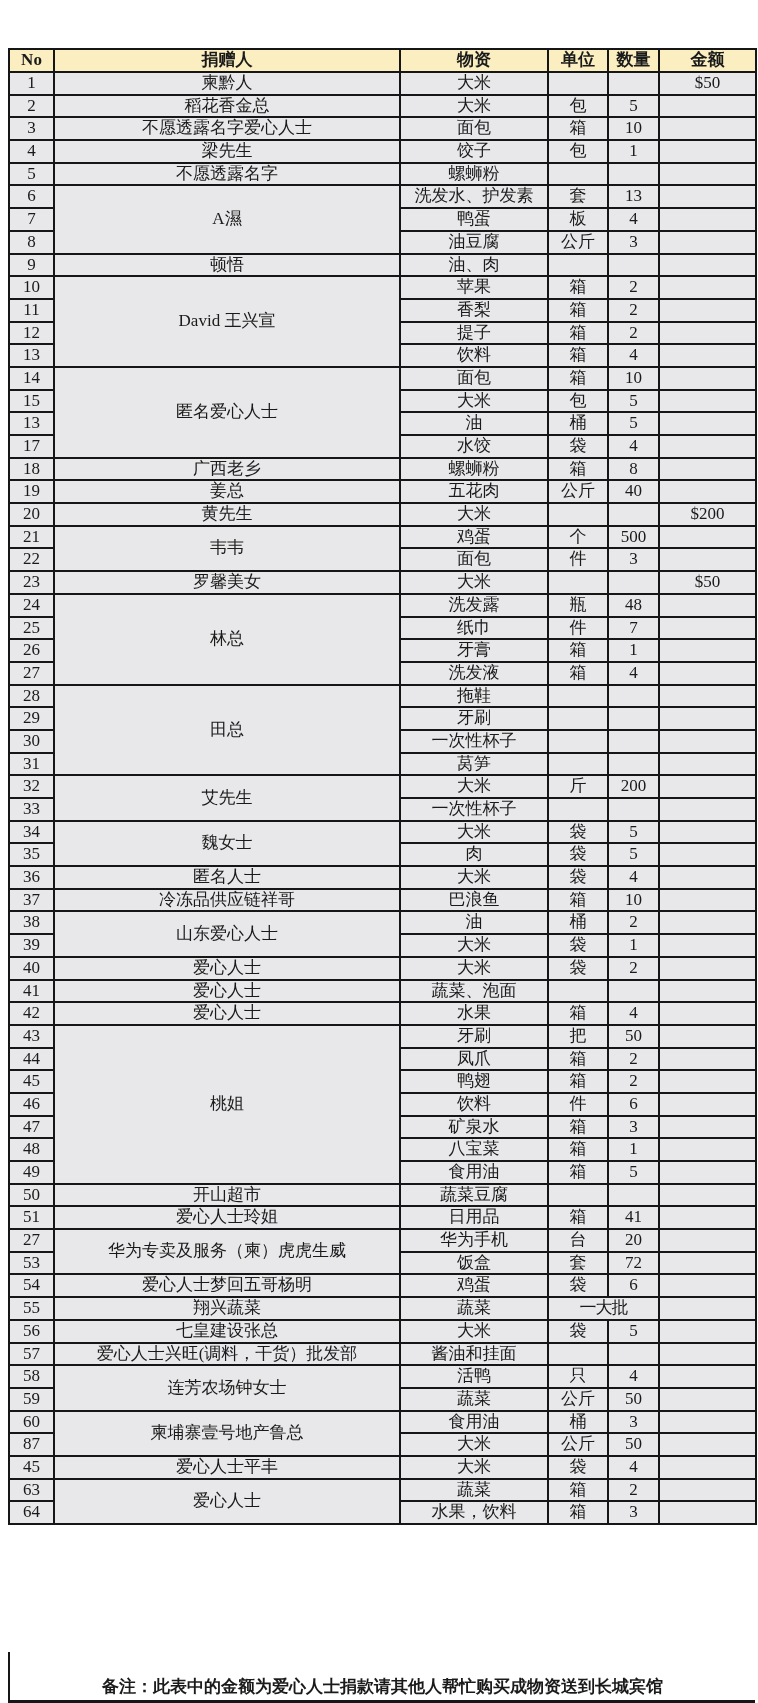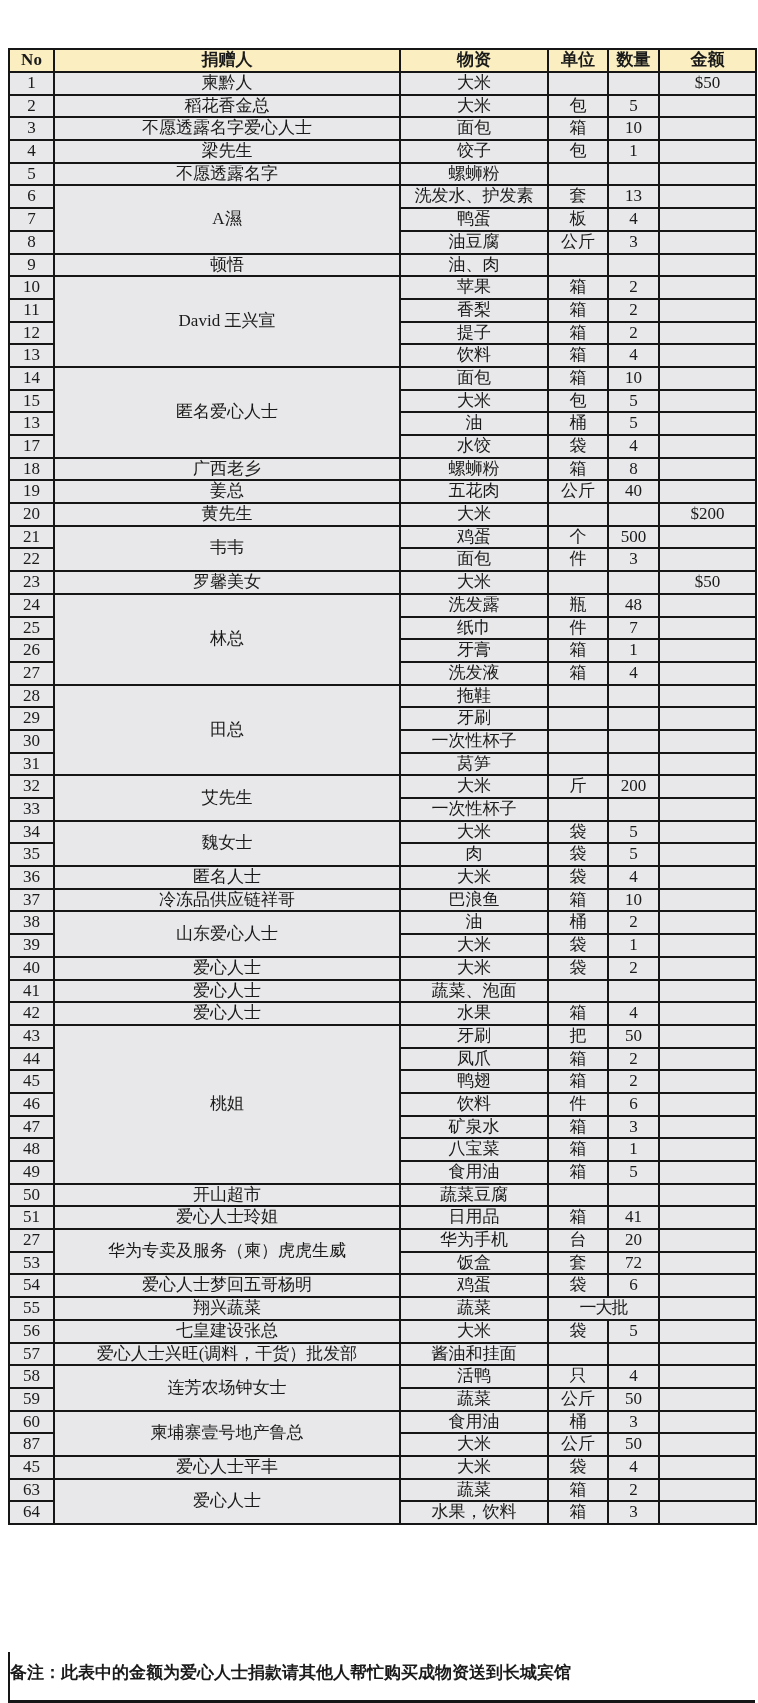--- a/index.html
+++ b/index.html
@@ -40,22 +40,22 @@
   table.supplies td{
     background:var(--row-bg);
     height:20.7px;font-weight:normal;
   }
   td.cell-unit-qty{text-align:left;padding-left:1px;letter-spacing:-1px;}
   .footer{
     position:absolute;left:8px;top:1652px;width:747px;height:51px;
     background:#ffffff;box-sizing:border-box;
     border-left:2px solid var(--border);
     border-bottom:3px solid var(--border);
-    display:flex;align-items:flex-end;
-    font-size:17px;font-weight:bold;padding-bottom:16px;
+    display:flex;align-items:flex-end;justify-content:center;
+    font-size:17px;font-weight:bold;padding-bottom:2px;
   }
 </style>
 </head>
 <body>
 
 <div class="page">
 
 
   <table class="supplies">
     <colgroup>

